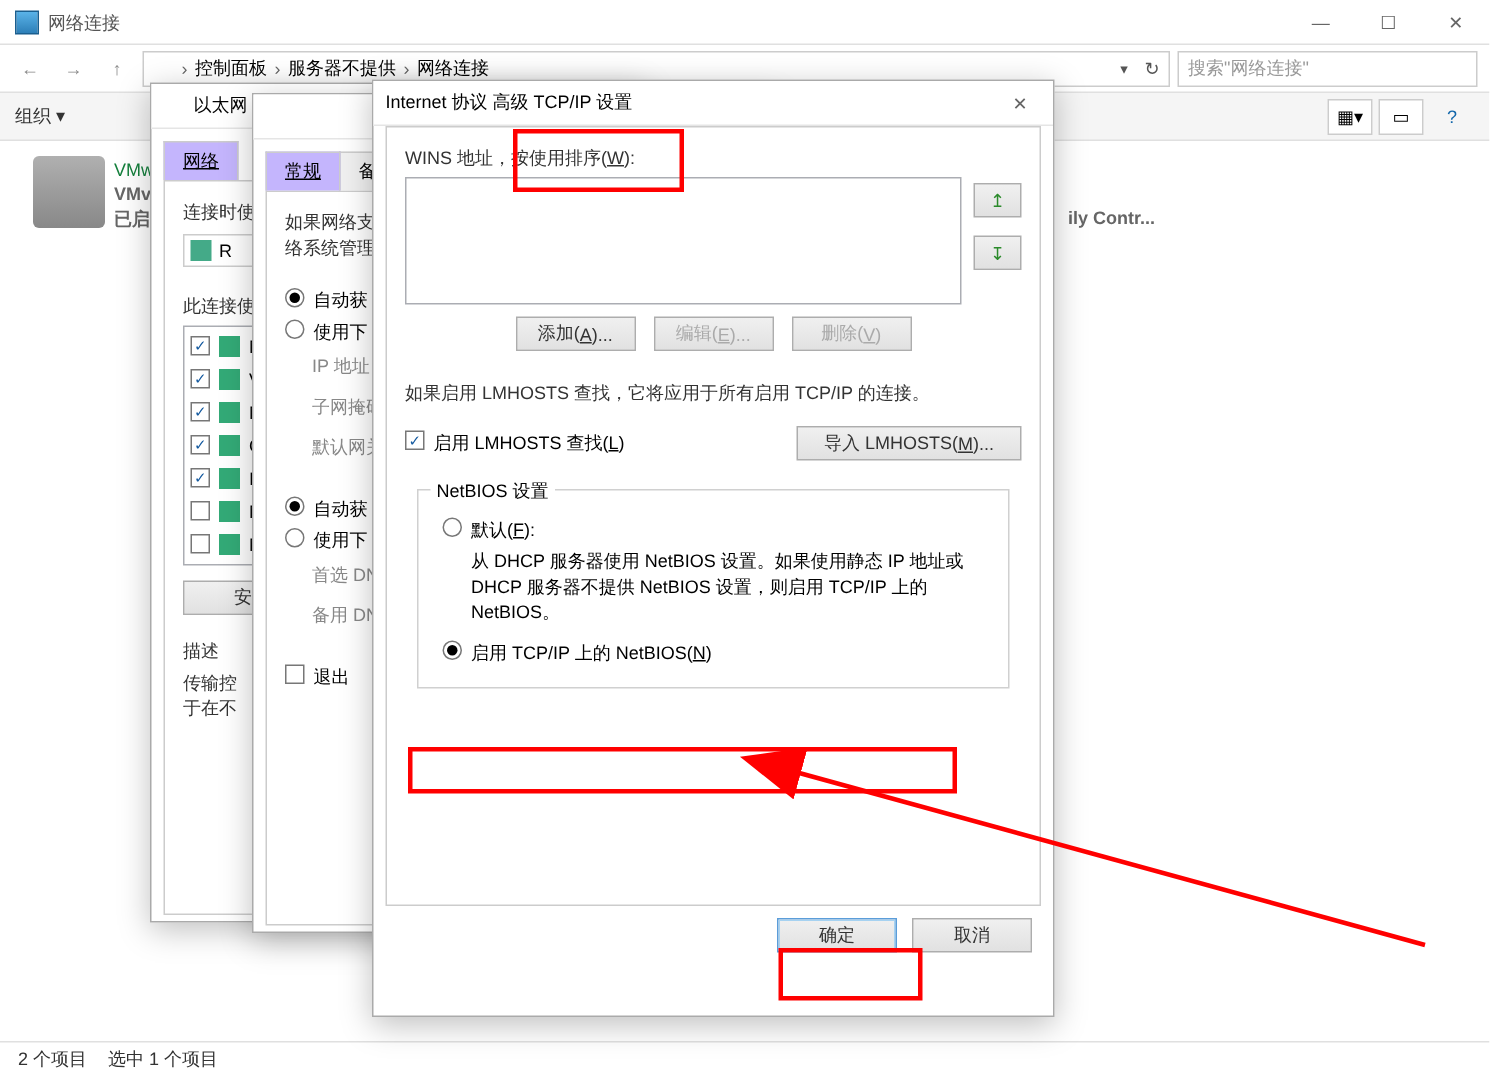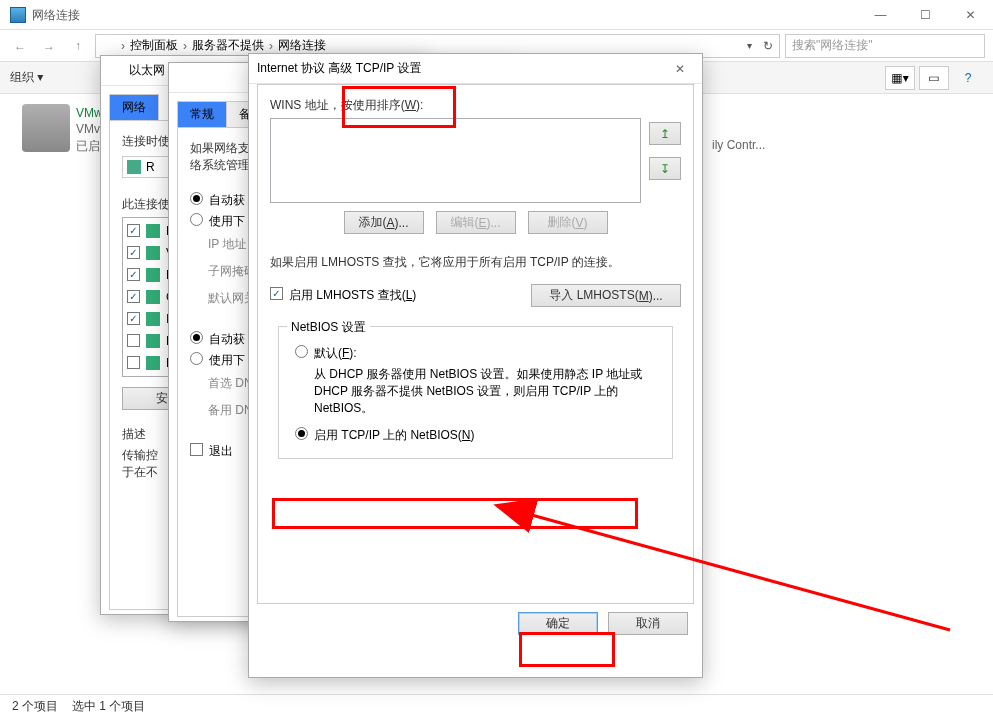--- a/index.html
+++ b/index.html
@@ -81,21 +81,21 @@
   background: #fff;
 }
 .item-icon {
   position:absolute;
   width: 48px;
   height: 48px;
   background: linear-gradient(#b0b0b0, #888);
   border-radius: 4px;
 }
 .item-label { position:absolute; font-size:12px; color:#15803d; }
-.item-sublabel { position:absolute; font-size:12px; color:#666; }
+.item-sublabel { position:absolute; font-size:12px; color:#666;font-weight:bold; }
 
 .status-bar {
   position:absolute;
   bottom:0; left:0; right:0;
   height: 24px;
   border-top:1px solid #e0e0e0;
   display:flex;
   align-items:center;
   padding: 0 12px;
   font-size:12px;
@@ -160,21 +160,21 @@
 
 .tab-strip { display:flex; margin: 8px 8px 0; }
 .tab {
   border:1px solid #ccc;
   border-bottom:none;
   padding: 4px 12px;
   font-size:12px;
   background:#f0f0f0;
   margin-right:-1px;
 }
-.tab.active { background:#3b82f6; position:relative; }
+.tab.active { background:#c4b5fd; position:relative;text-decoration:underline; }
 .tab-body {
   border:1px solid #ccc;
   margin: 0 8px 8px;
   padding: 12px;
   background:#fff;
 }
 
 .red-box { position:absolute; border: 3px solid #ff0000; pointer-events:none; }
 
 svg.arrow-overlay { position:absolute; top:0; left:0; width:993px; height:718px; pointer-events:none; z-index:99; }

